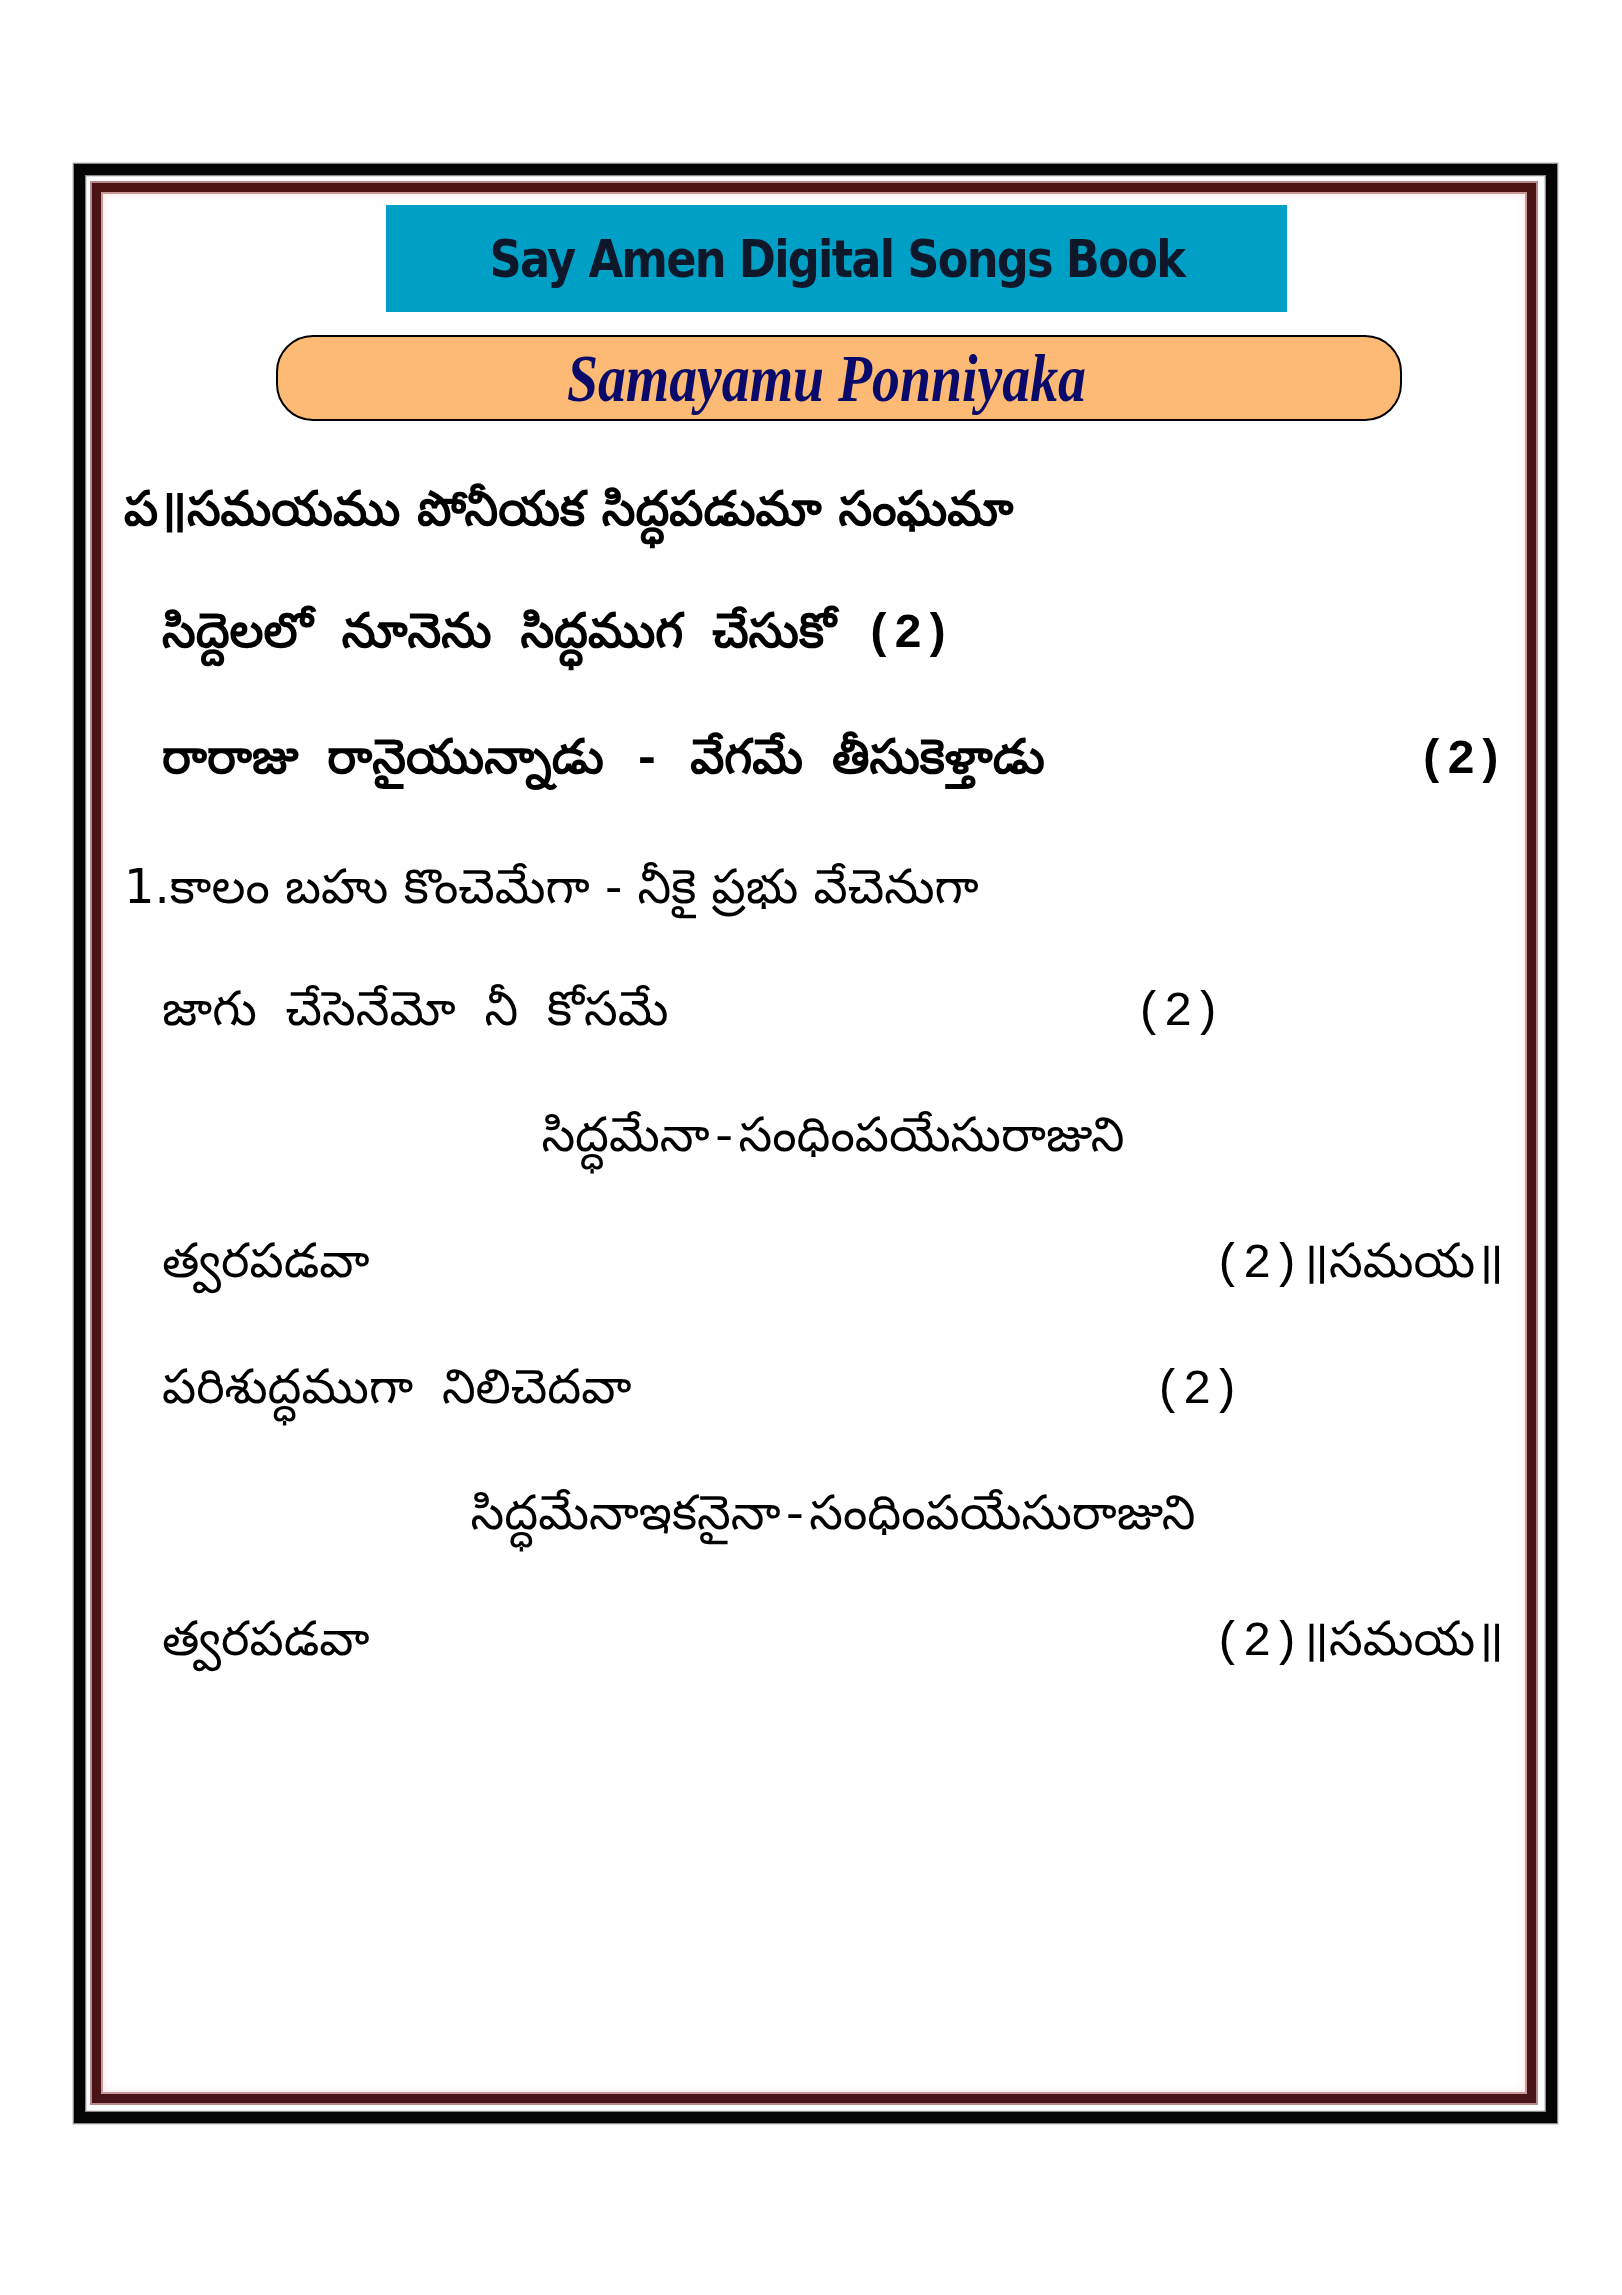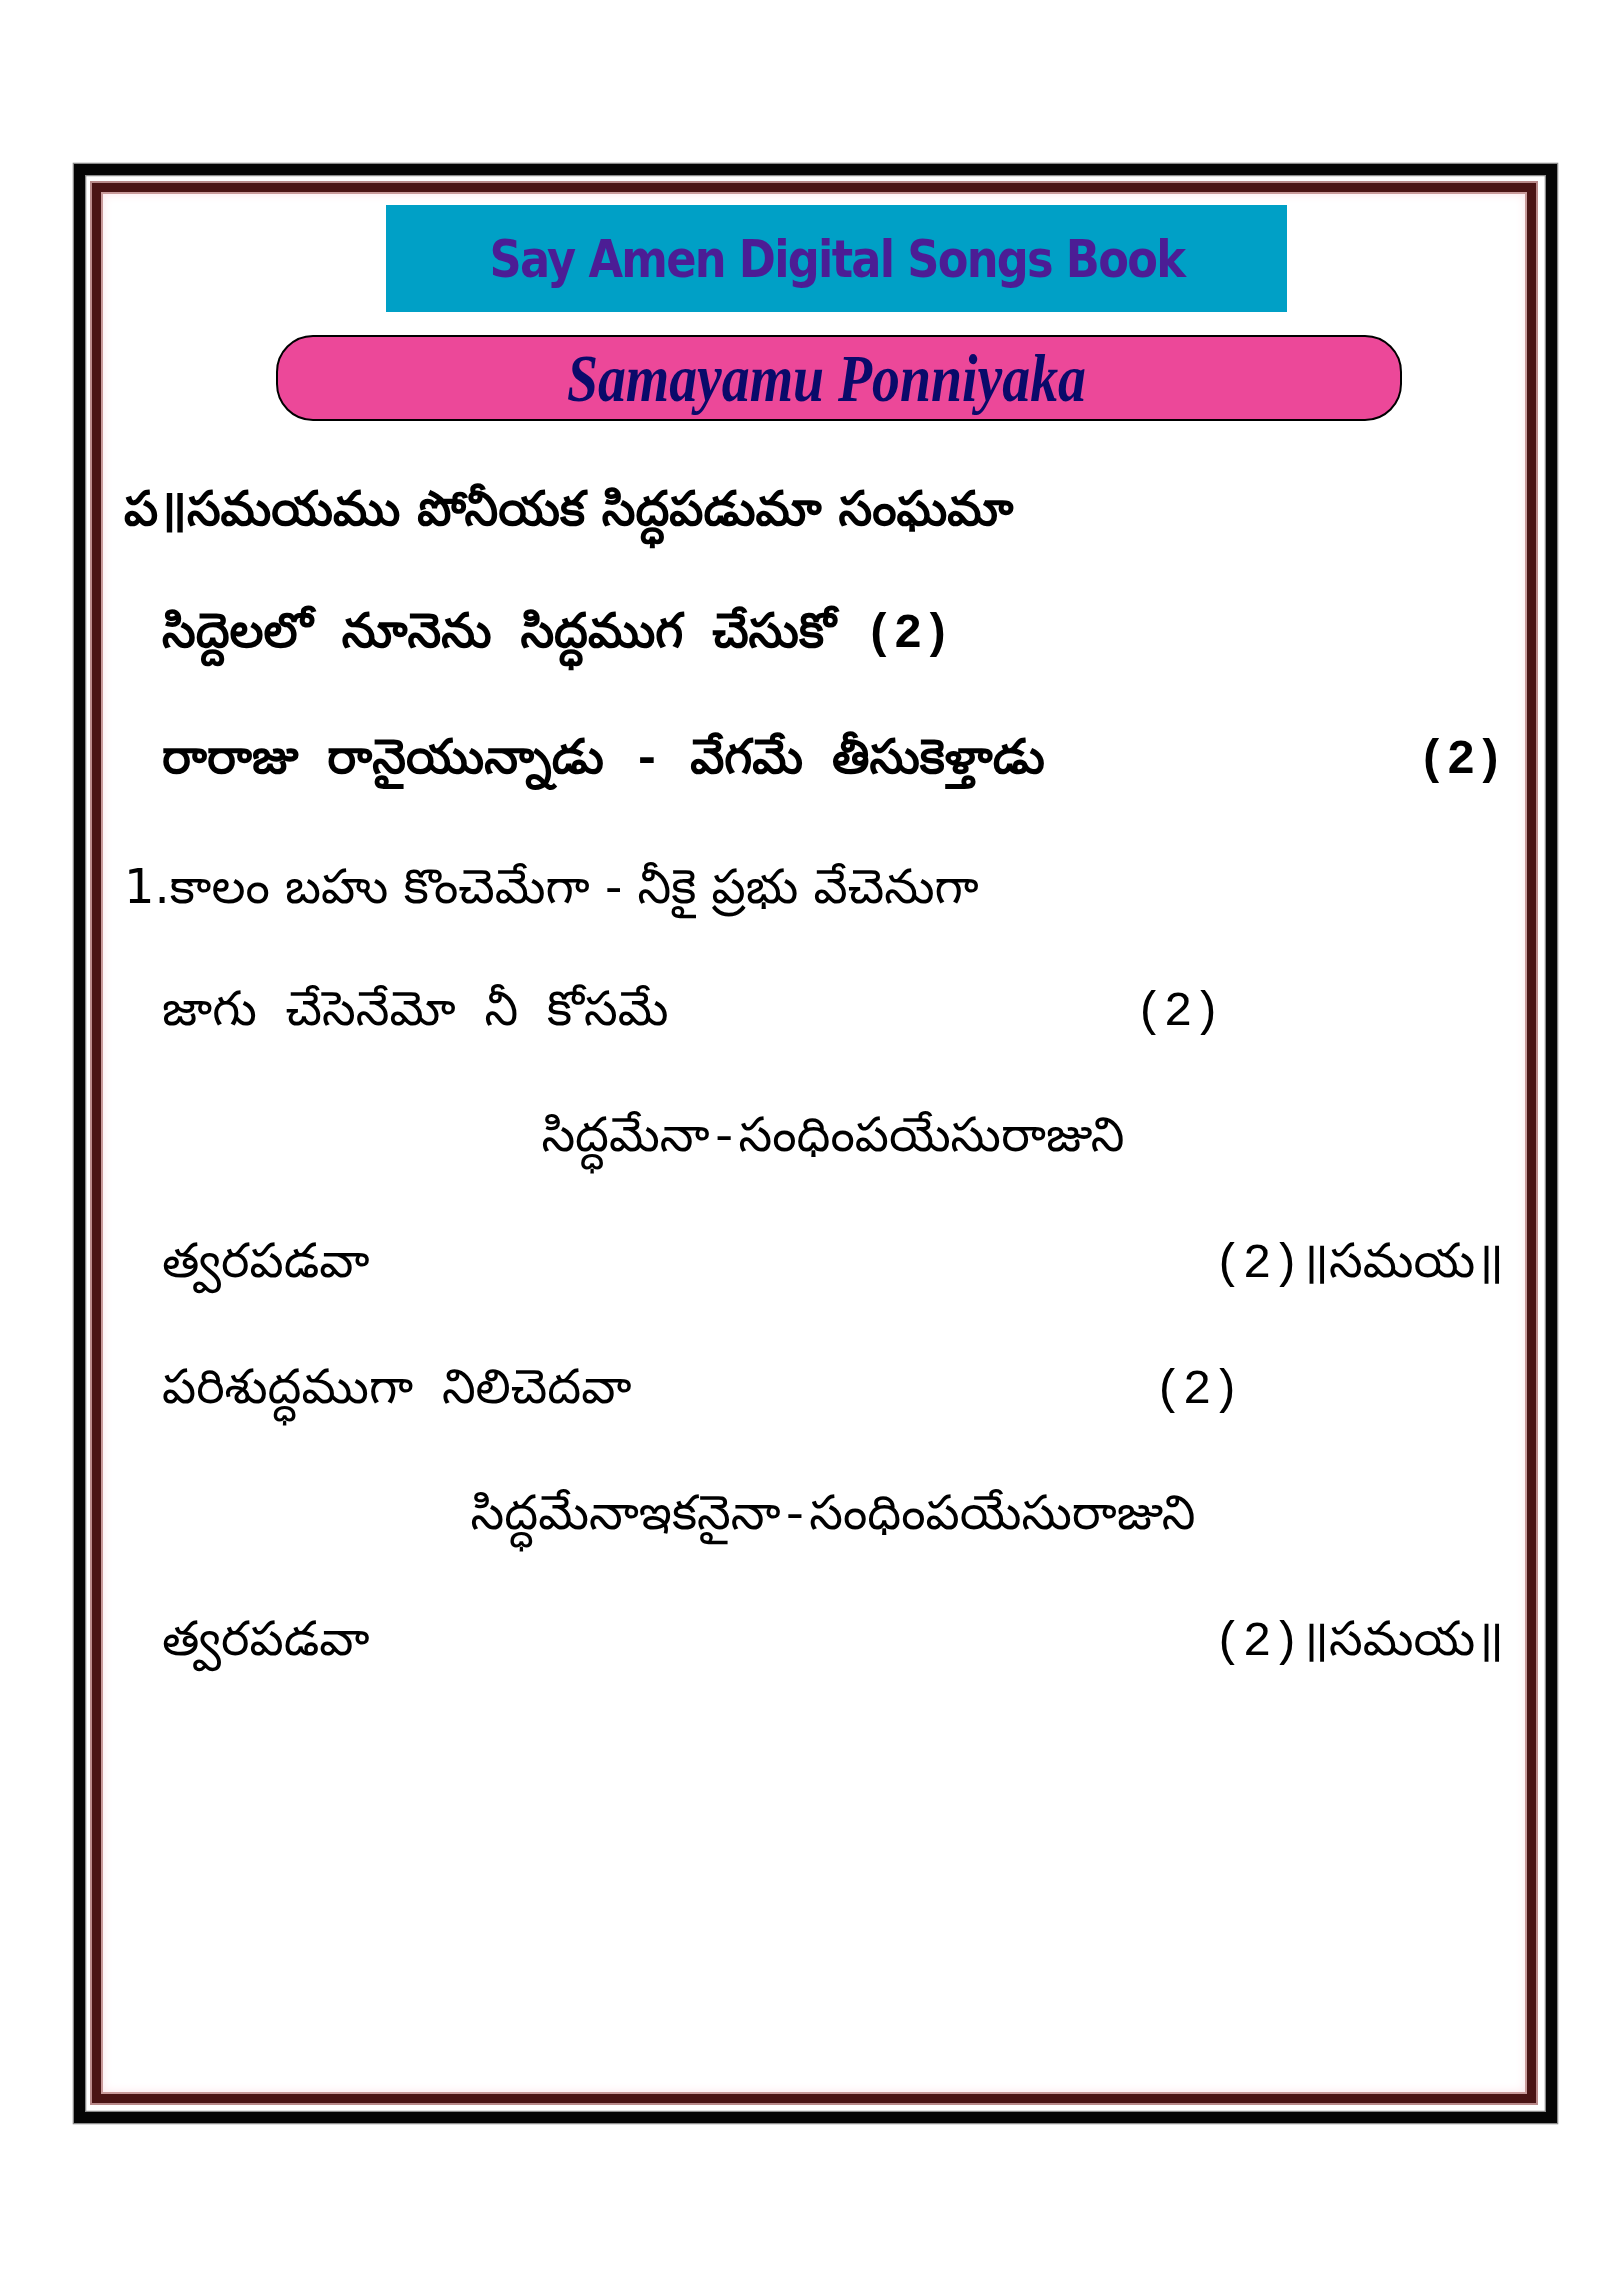--- a/index.html
+++ b/index.html
@@ -32,41 +32,41 @@
       border: 9.8px solid #4a1414;
       box-shadow: 0 0 0 2px #b98a8a, inset 0 0 0 2px #c99a9a, inset 0 0 9.2px 2.6px #fde8ec;
     }
     .banner {
       position: absolute;
       left: 386px;
       top: 205px;
       width: 901px;
       height: 107px;
       background: #00a0c6;
-      color: #4c1d95;
+      color: #0f172a;
       display: flex;
       align-items: center;
       justify-content: center;
       font-family: "DejaVu Sans", sans-serif;
       font-weight: bold;
       font-size: 52px;
       letter-spacing: -2px;
       transform-origin: center;
     }
     .banner span {
       display: inline-block;
       transform: scaleX(0.86);
     }
     .subtitle {
       position: absolute;
       left: 276px;
       top: 335px;
       width: 1122px;
       height: 82px;
-      background: #ec4899;
+      background: #fdba74;
       border: 2.6px solid #000000;
       border-radius: 37px;
       display: flex;
       align-items: center;
       justify-content: center;
     }
     .subtitle span {
       display: inline-block;
       font-family: "Liberation Serif", serif;
       font-style: italic;

